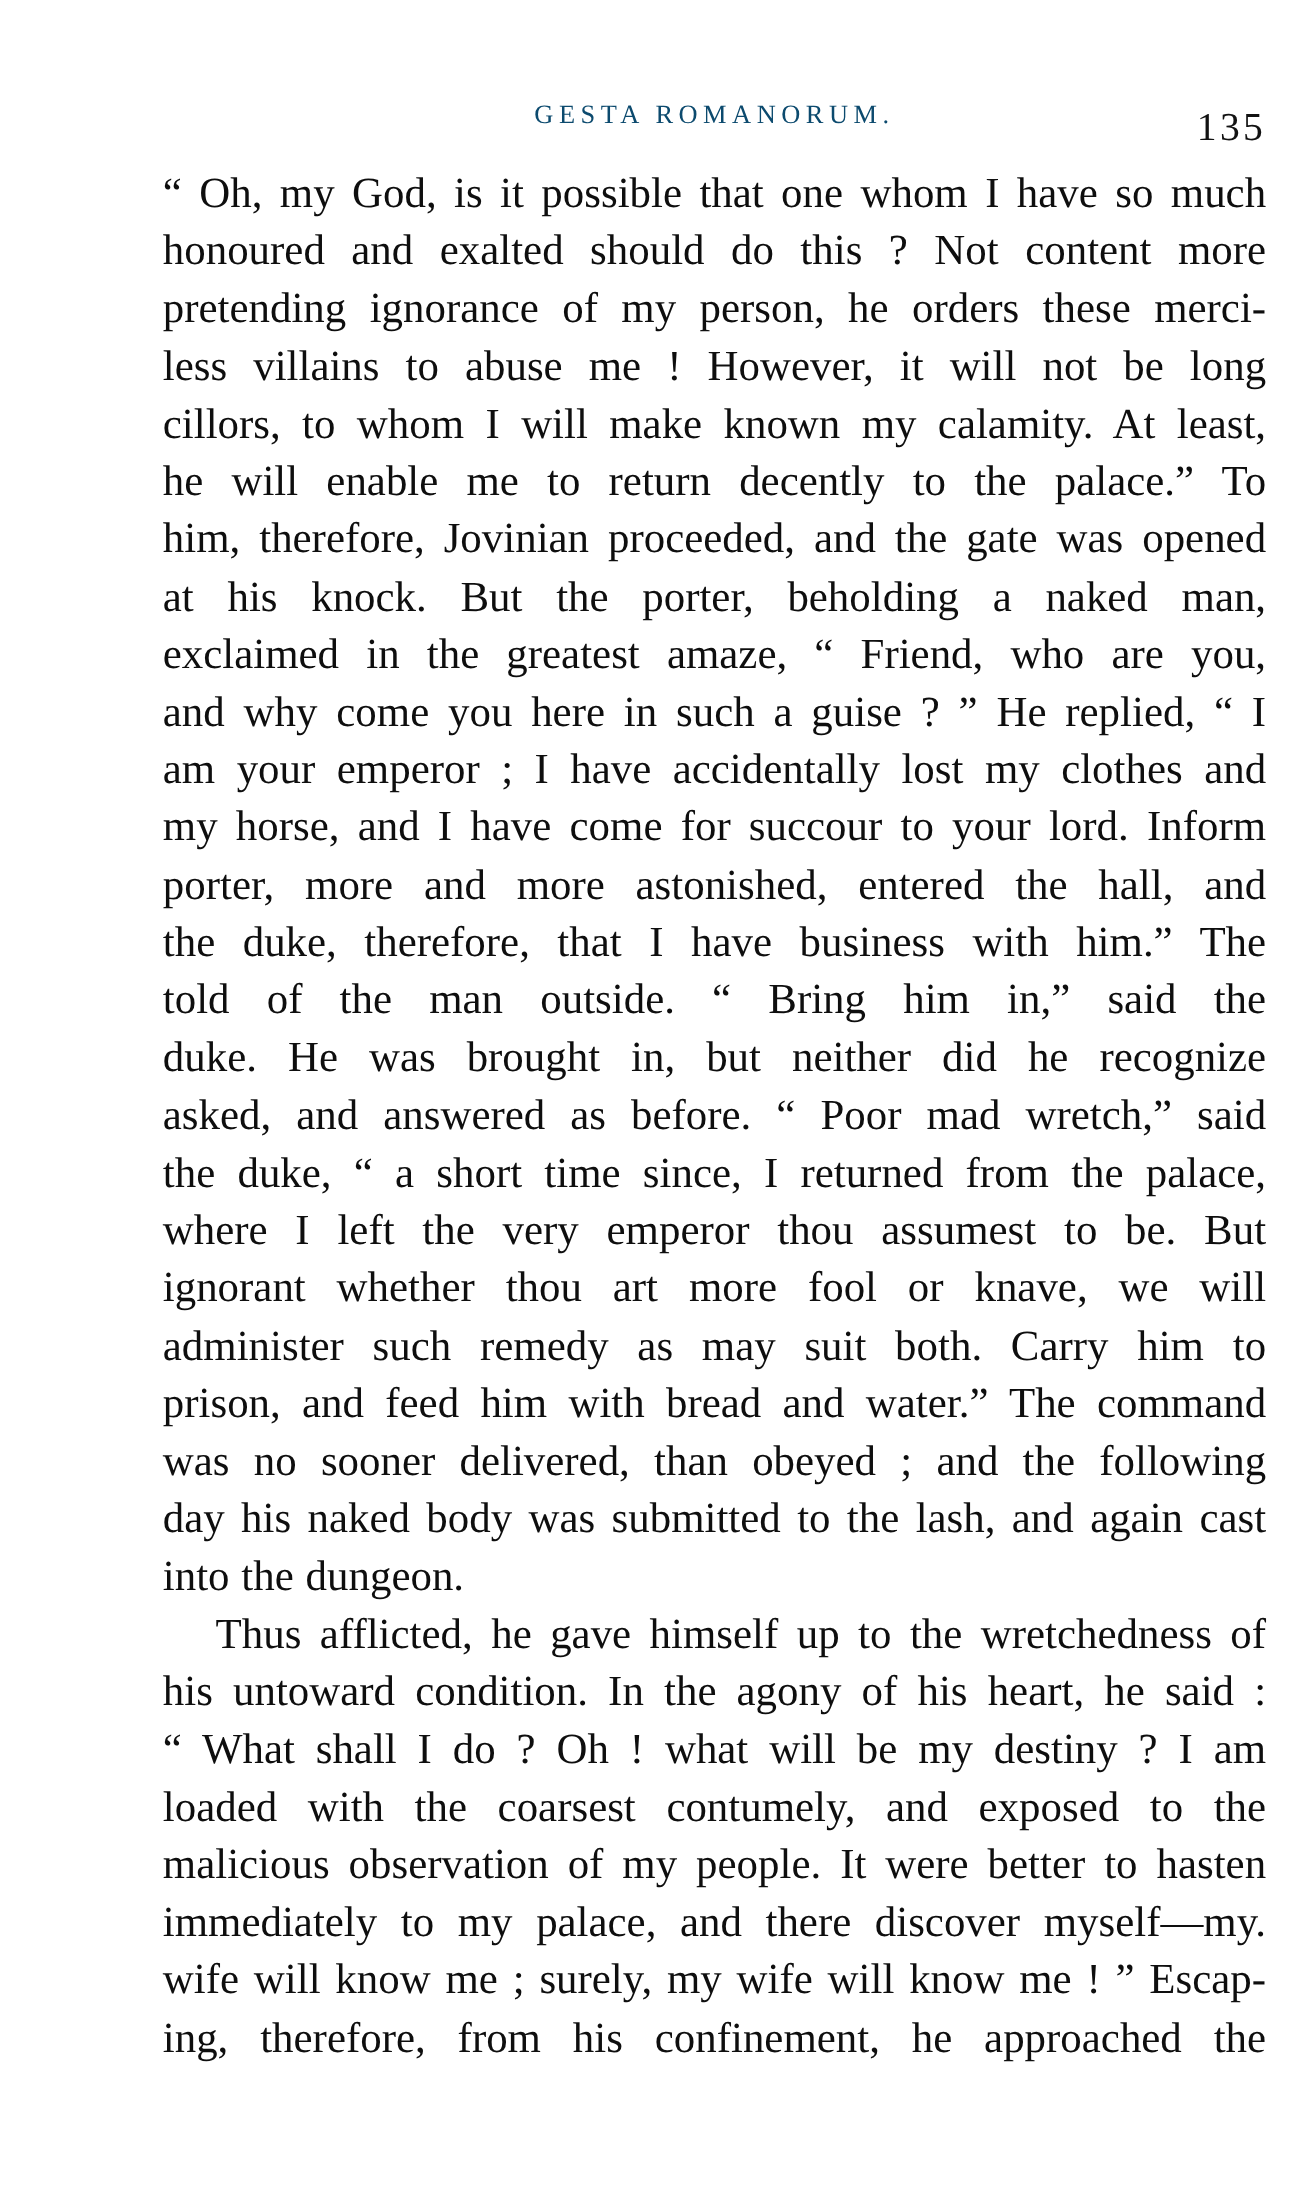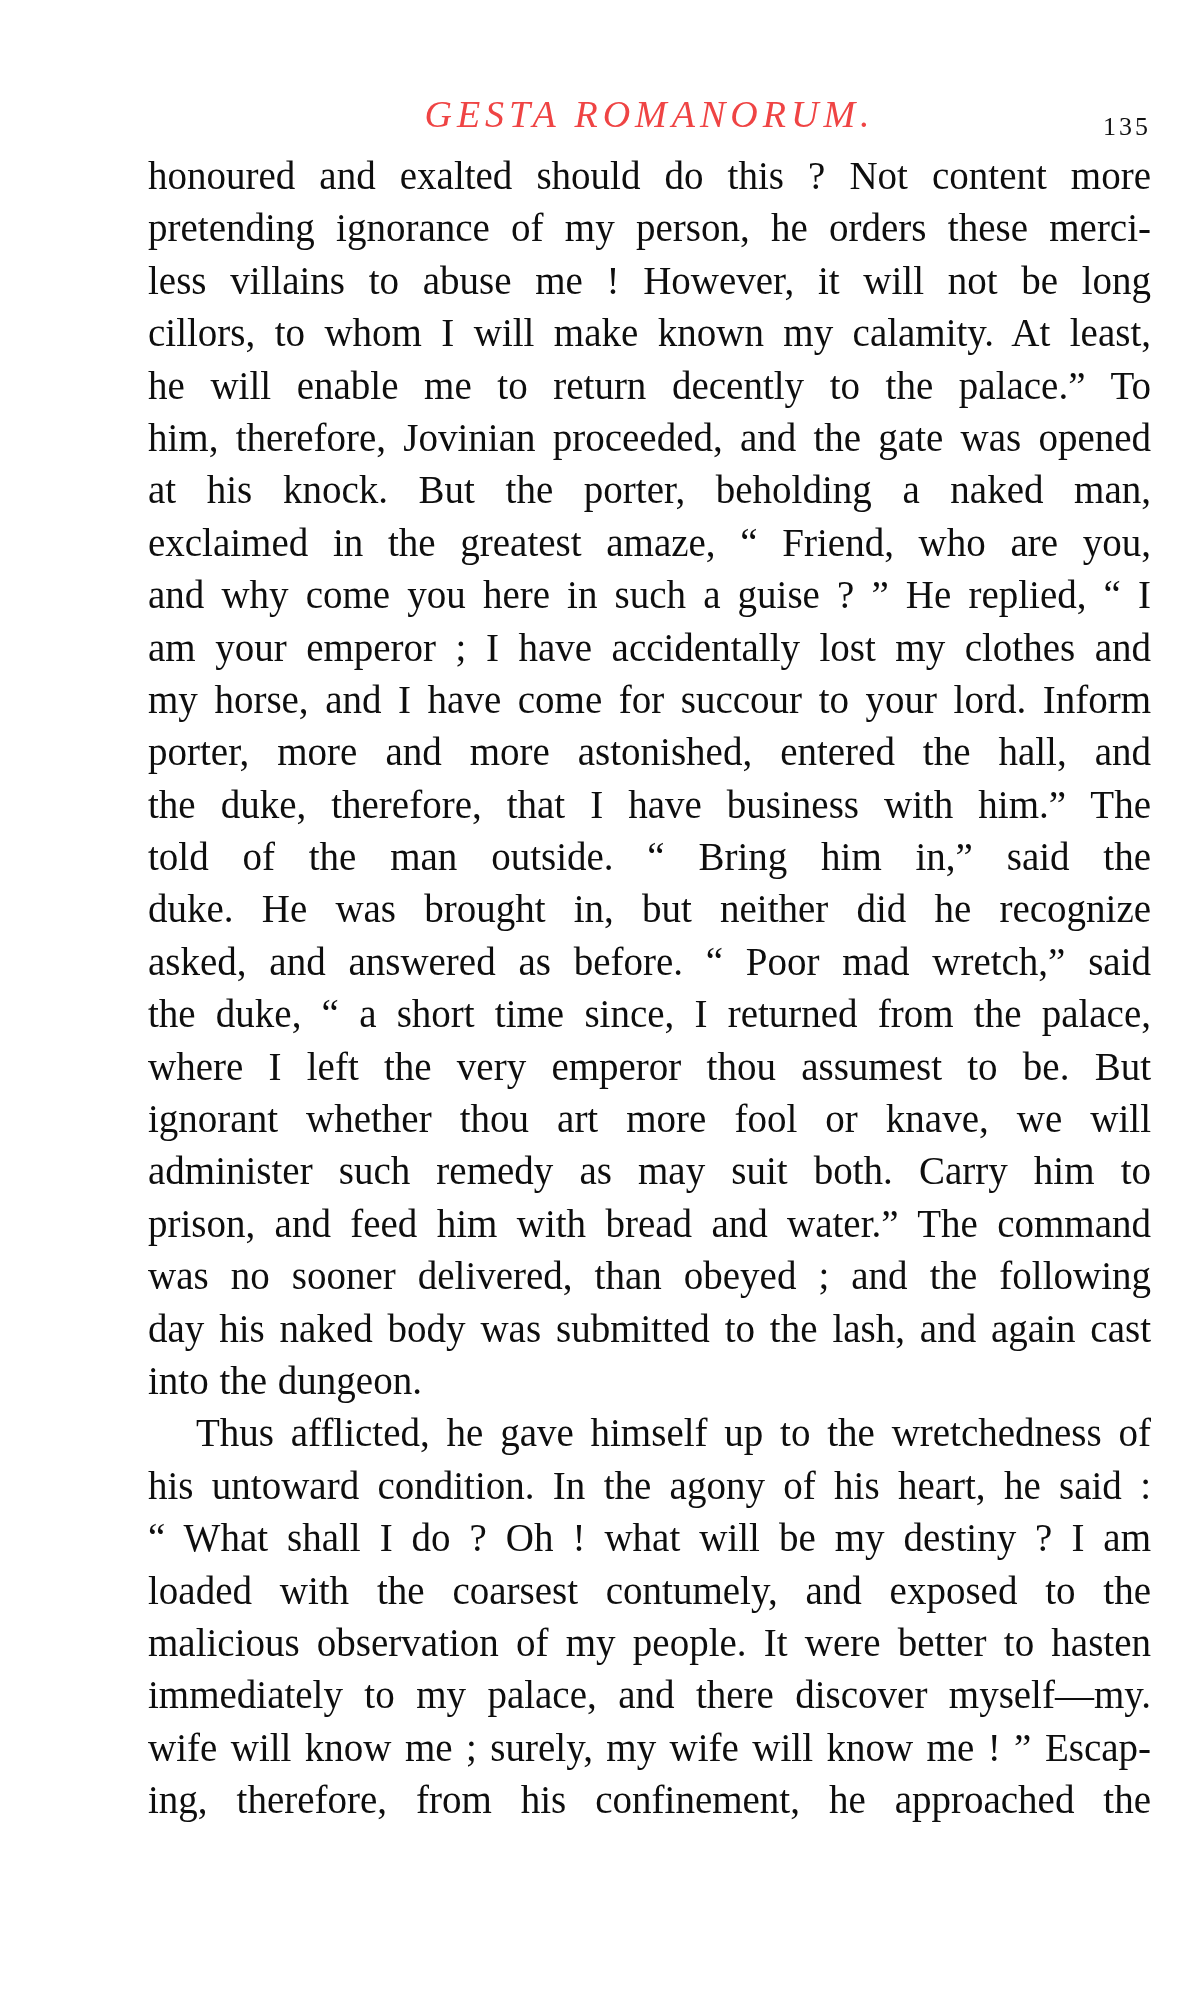--- a/index.html
+++ b/index.html
@@ -20,31 +20,30 @@
   .running-head {
     position: absolute;
     top: 92px;
     left: 148px;
     width: 1003px;
     height: 50px;
   }
   .running-title {
     display: block;
     text-align: center;
-    font-style: italic;
-    font-size: 38px;
+    font-size: 24px;
     letter-spacing: 5px;
     white-space: nowrap;
-    color: #ef4444;
+    color: #0c4a6e;
   }
   .page-number {
     position: absolute;
     right: 0;
-    top: 20px;
-    font-size: 26px;
+    top: 2px;
+    font-size: 36px;
     letter-spacing: 3px;
     font-style: normal;
     color: #121212;
   }
   
   .text-block {
     position: absolute;
     top: 150px;
     left: 148px;
     width: 1003px;
@@ -72,20 +71,21 @@
 <body>
 
 <div class="sheet">
 
   <div class="running-head">
     <span class="running-title">GESTA ROMANORUM.</span>
     <span class="page-number">135</span>
   </div>
 
   <div class="text-block">
+    <div class="line">“ Oh, my God, is it possible that one whom I have so much</div>
     <div class="line">honoured and exalted should do this ?  Not content more</div>
     <div class="line">pretending ignorance of my person, he orders these merci-</div>
     <div class="line">less villains to abuse me !  However, it will not be long</div>
     <div class="line">cillors, to whom I will make known my calamity.  At least,</div>
     <div class="line">he will enable me to return decently to the palace.”  To</div>
     <div class="line">him, therefore, Jovinian proceeded, and the gate was opened</div>
     <div class="line">at his knock.  But the porter, beholding a naked man,</div>
     <div class="line">exclaimed in the greatest amaze, “ Friend, who are you,</div>
     <div class="line">and why come you here in such a guise ? ”  He replied, “ I</div>
     <div class="line">am your emperor ; I have accidentally lost my clothes and</div>

